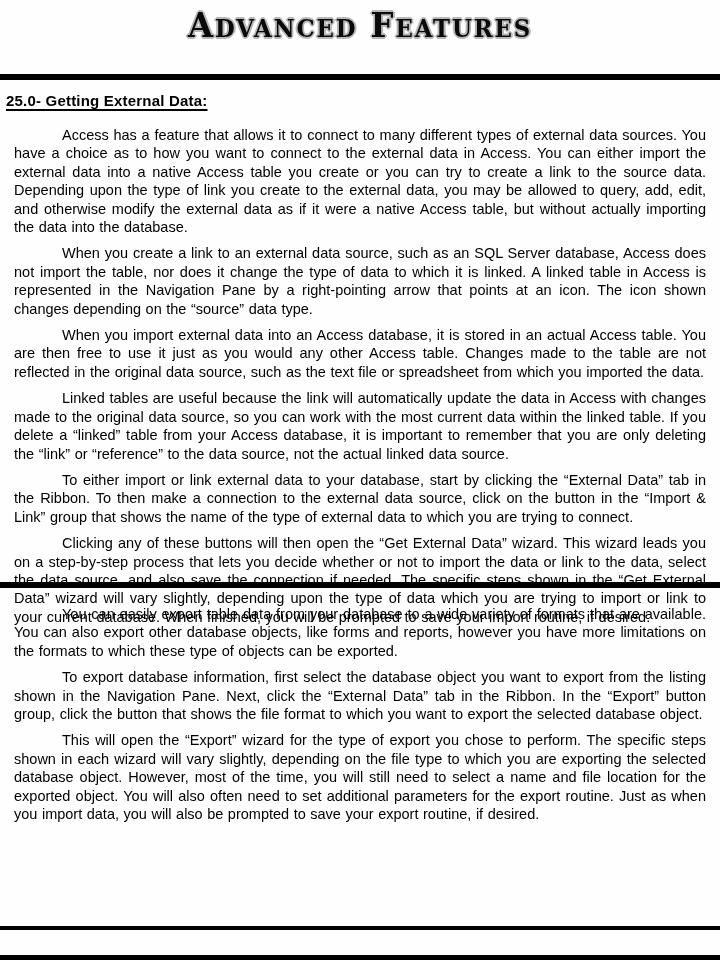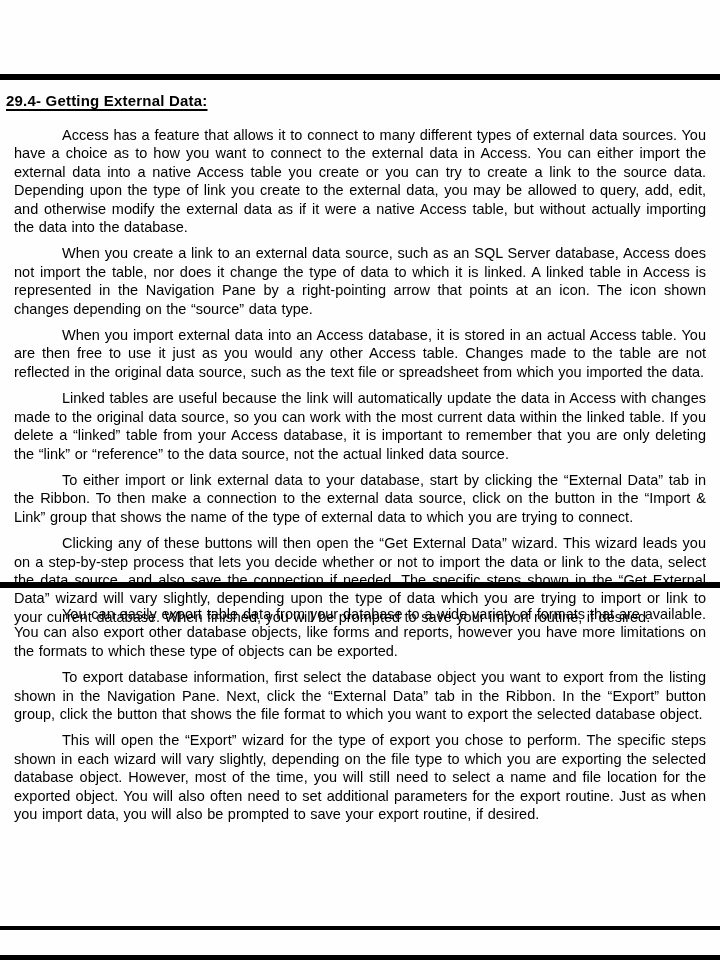--- a/index.html
+++ b/index.html
@@ -98,25 +98,28 @@
   }
   .f-left   { flex: 1; text-align: left; }
   .f-center { flex: 1; text-align: center; }
   .f-right  { flex: 1; text-align: left; }
 </style>
 </head>
 <body>
 
 <div class="page">
 
+  <header class="title-wrap">
+    <span class="title-text">Advanced Features</span>
+  </header>
 
   <div class="rule rule-top"></div>
 
   <section class="sec sec-1">
-    <h2 class="sec-head">29.4- Getting External Data:</h2>
+    <h2 class="sec-head">25.0- Getting External Data:</h2>
     <p class="para">Access has a feature that allows it to connect to many different types of external data sources. You have a choice as to how you want to connect to the external data in Access. You can either import the external data into a native Access table you create or you can try to create a link to the source data. Depending upon the type of link you create to the external data, you may be allowed to query, add, edit, and otherwise modify the external data as if it were a native Access table, but without actually importing the data into the database.</p>
     <p class="para">When you create a link to an external data source, such as an SQL Server database, Access does not import the table, nor does it change the type of data to which it is linked. A linked table in Access is represented in the Navigation Pane by a right-pointing arrow that points at an icon. The icon shown changes depending on the “source” data type.</p>
     <p class="para">When you import external data into an Access database, it is stored in an actual Access table. You are then free to use it just as you would any other Access table. Changes made to the table are not reflected in the original data source, such as the text file or spreadsheet from which you imported the data.</p>
     <p class="para">Linked tables are useful because the link will automatically update the data in Access with changes made to the original data source, so you can work with the most current data within the linked table. If you delete a “linked” table from your Access database, it is important to remember that you are only deleting the “link” or “reference” to the data source, not the actual linked data source.</p>
     <p class="para">To either import or link external data to your database, start by clicking the “External Data” tab in the Ribbon. To then make a connection to the external data source, click on the button in the “Import &amp; Link” group that shows the name of the type of external data to which you are trying to connect.</p>
     <p class="para">Clicking any of these buttons will then open the “Get External Data” wizard. This wizard leads you on a step-by-step process that lets you decide whether or not to import the data or link to the data, select the data source, and also save the connection if needed. The specific steps shown in the “Get External Data” wizard will vary slightly, depending upon the type of data which you are trying to import or link to your current database. When finished, you will be prompted to save your import routine, if desired.</p>
   </section>
 
   <div class="rule rule-mid"></div>
 

